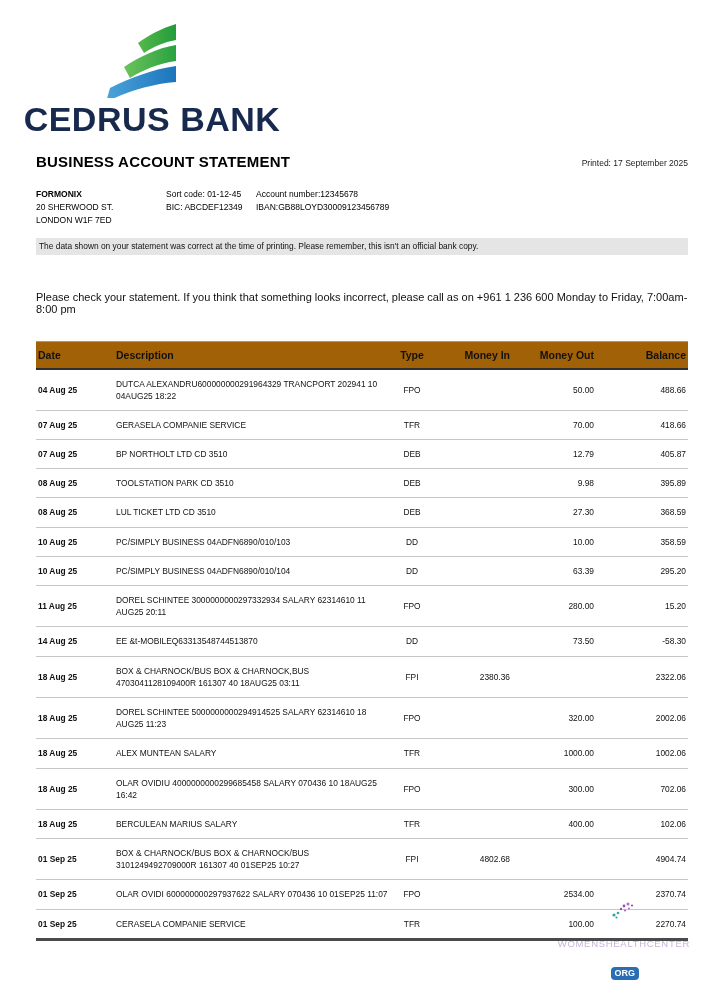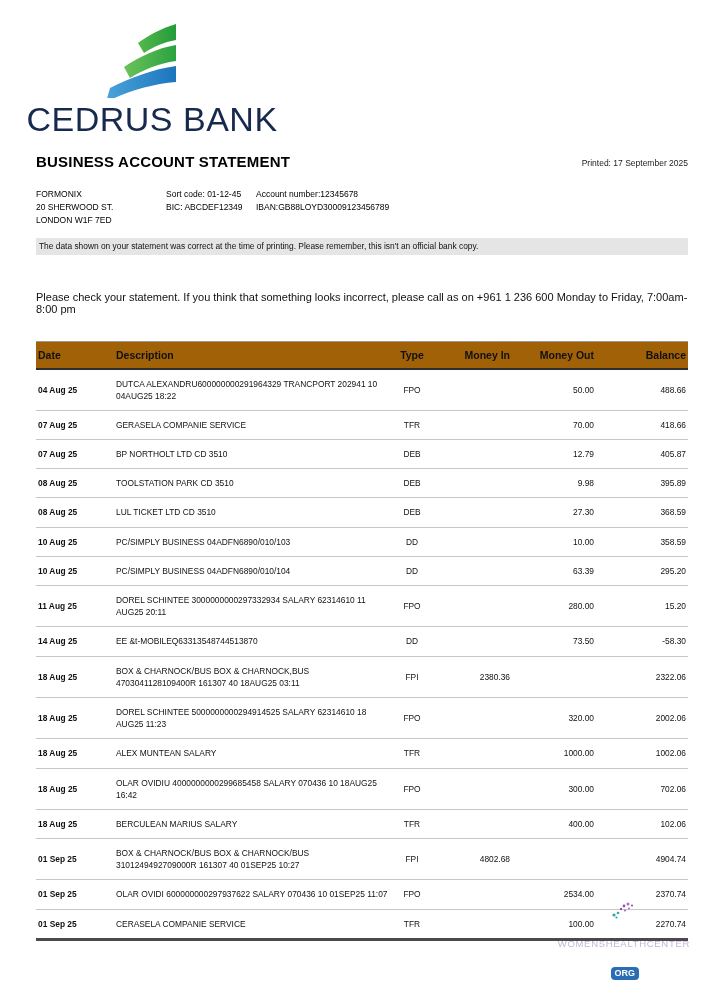--- a/index.html
+++ b/index.html
@@ -10,33 +10,33 @@
     color:#000;
     position:relative;
     overflow:hidden;
   }
   .page { padding:22px 32px 0 36px; }
 
   
   .logo { display:flex; flex-direction:column; align-items:center; width:232px; }
   .logo svg { display:block; margin-bottom:2px; }
   .wordmark {
-    font-size:34px; font-weight:normal; letter-spacing:0.5px;
+    font-size:34px; font-weight:bold; letter-spacing:0.5px;
     color:#17294d; white-space:nowrap;
   }
 
   
   .title-row { display:flex; justify-content:space-between; align-items:flex-end; margin-top:14px; }
   .doc-title { font-size:15px; font-weight:bold; letter-spacing:0.2px; }
   .printed { font-size:8.5px; color:#222; padding-bottom:2px; }
 
   
   .acct { display:flex; margin-top:18px; font-size:8.5px; line-height:1.55; }
   .acct-col1 { width:130px; }
-  .acct-col1 .acct-name { font-weight:normal; }
+  .acct-col1 .acct-name { font-weight:bold; }
   .acct-col2 { width:90px; }
   .acct-col3 { flex:1; }
   .acct-line { white-space:nowrap; }
 
   
   .notice-bar {
     margin-top:10px; background:#e5e5e5;
     font-size:8.4px; padding:3px 0 4px 3px; color:#111;
   }
   .check-notice { margin-top:36px; font-size:11px; color:#111; }

